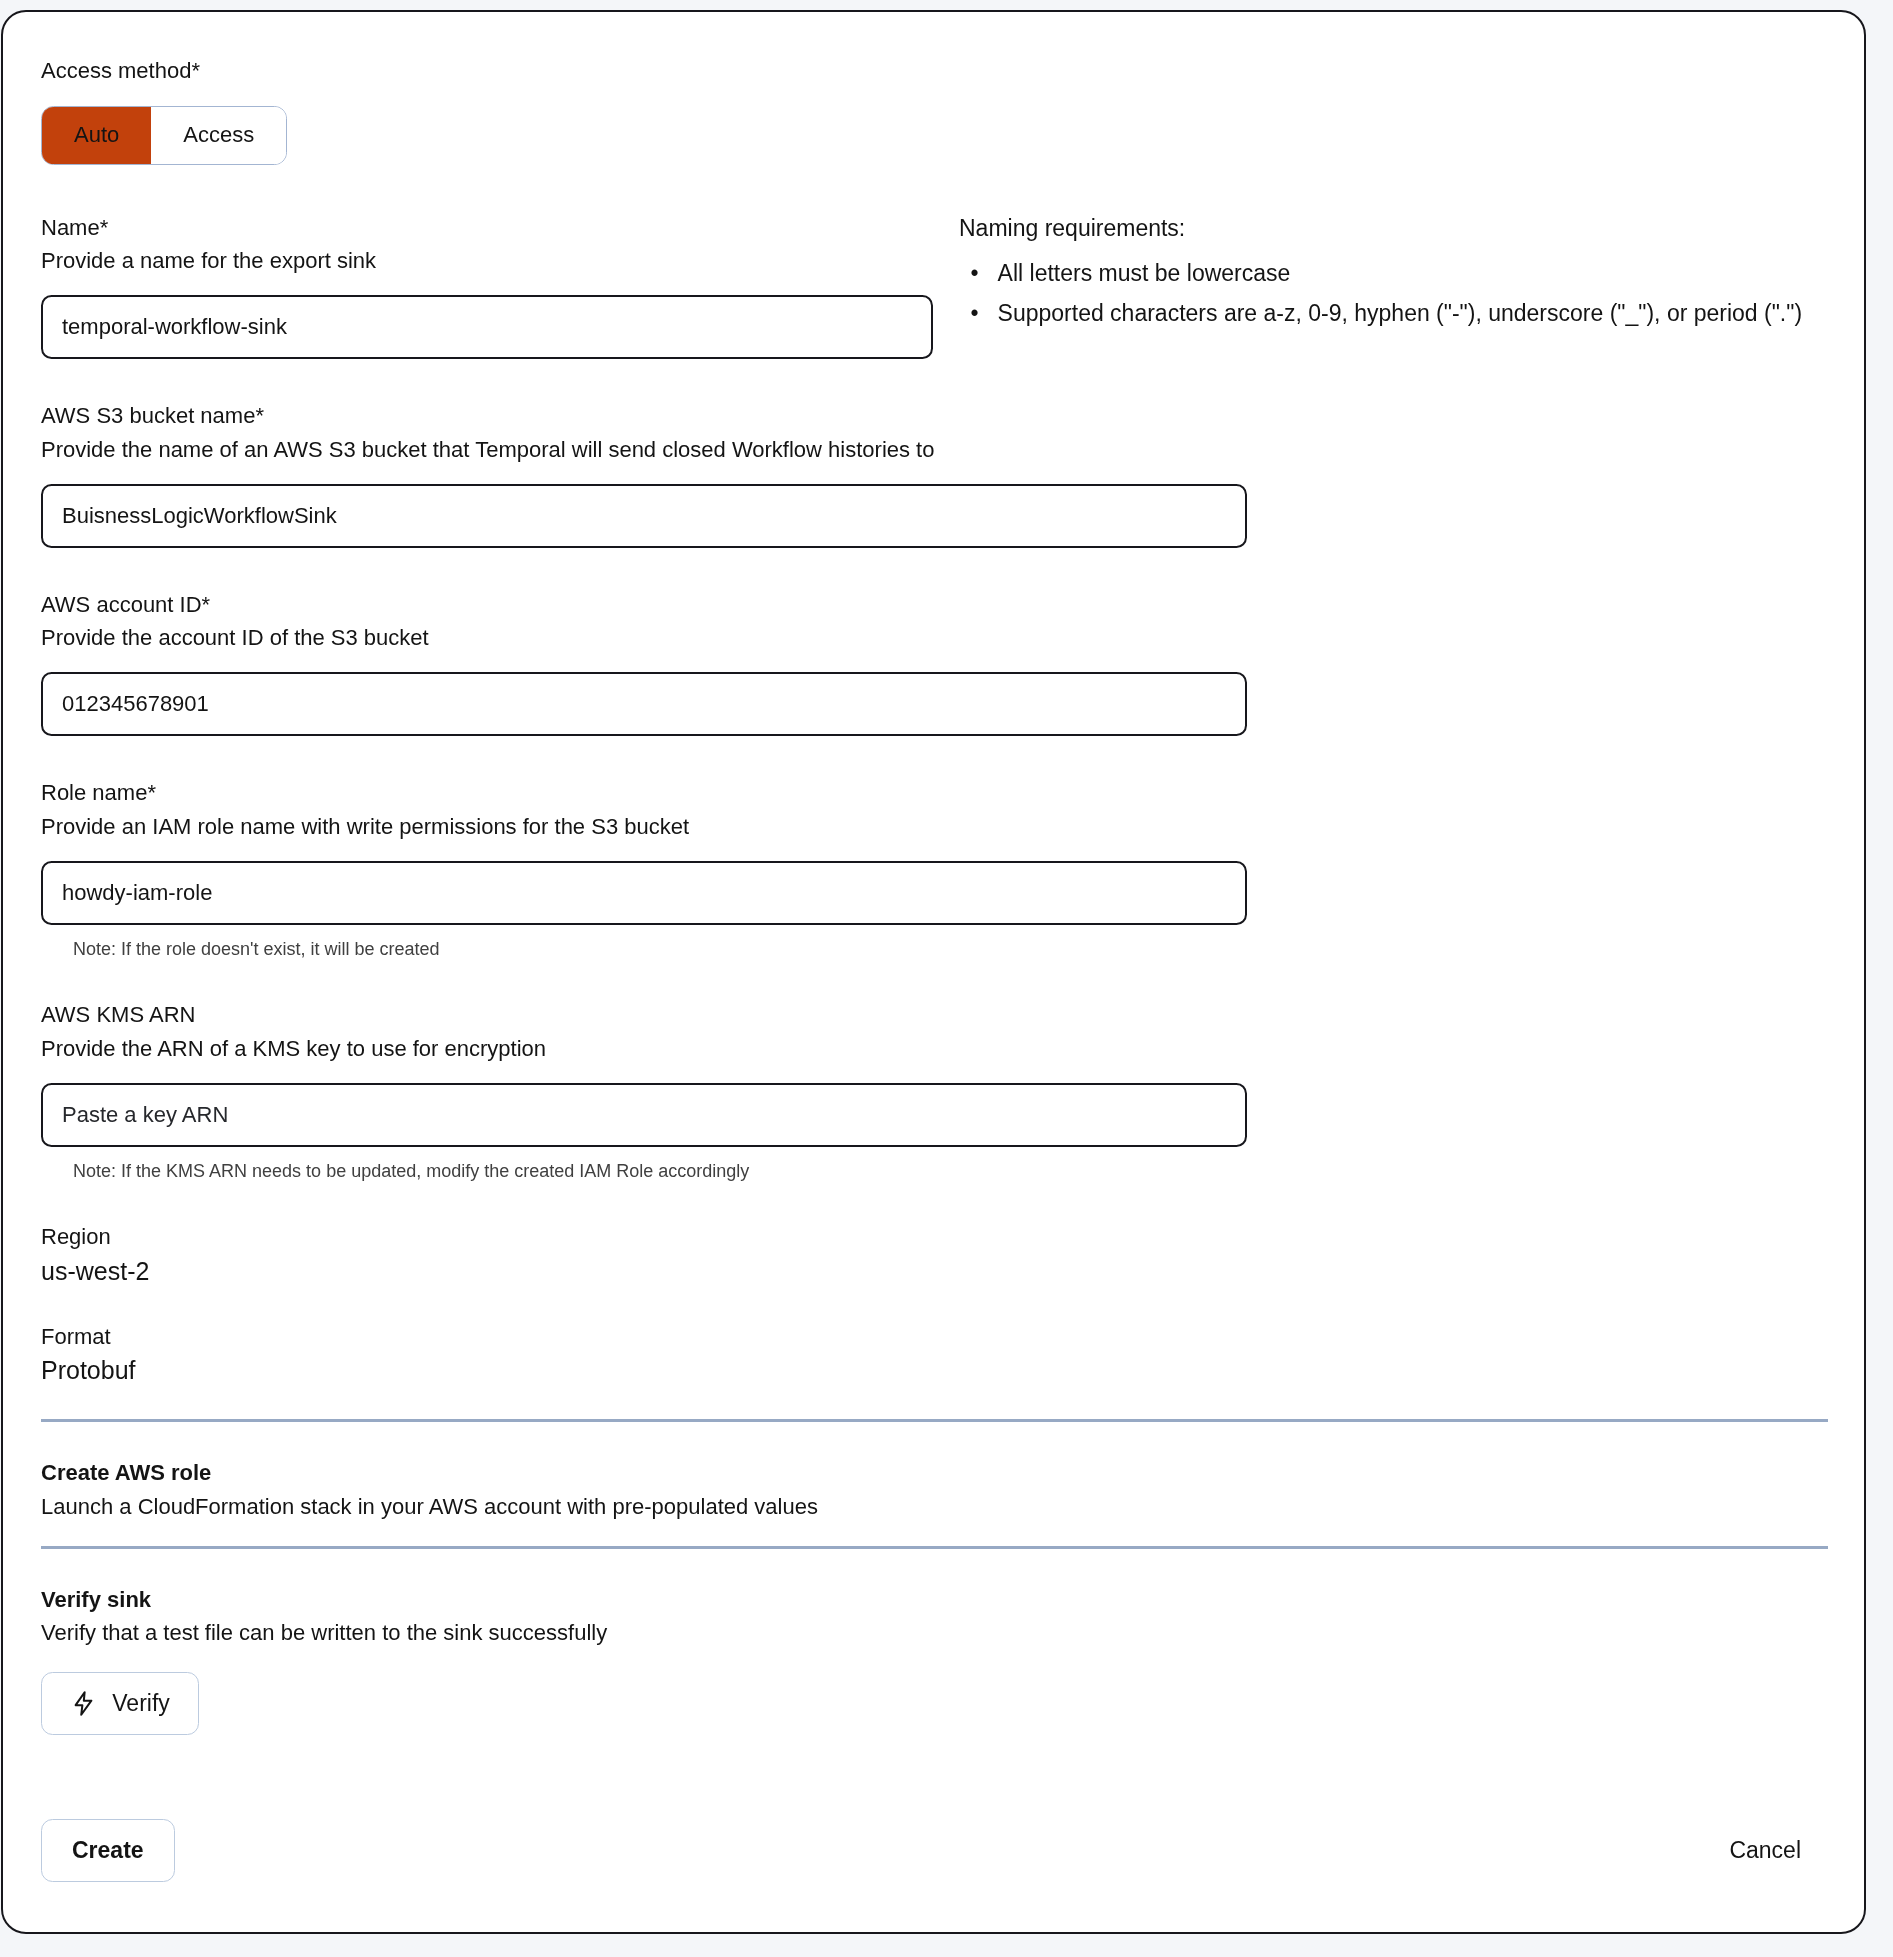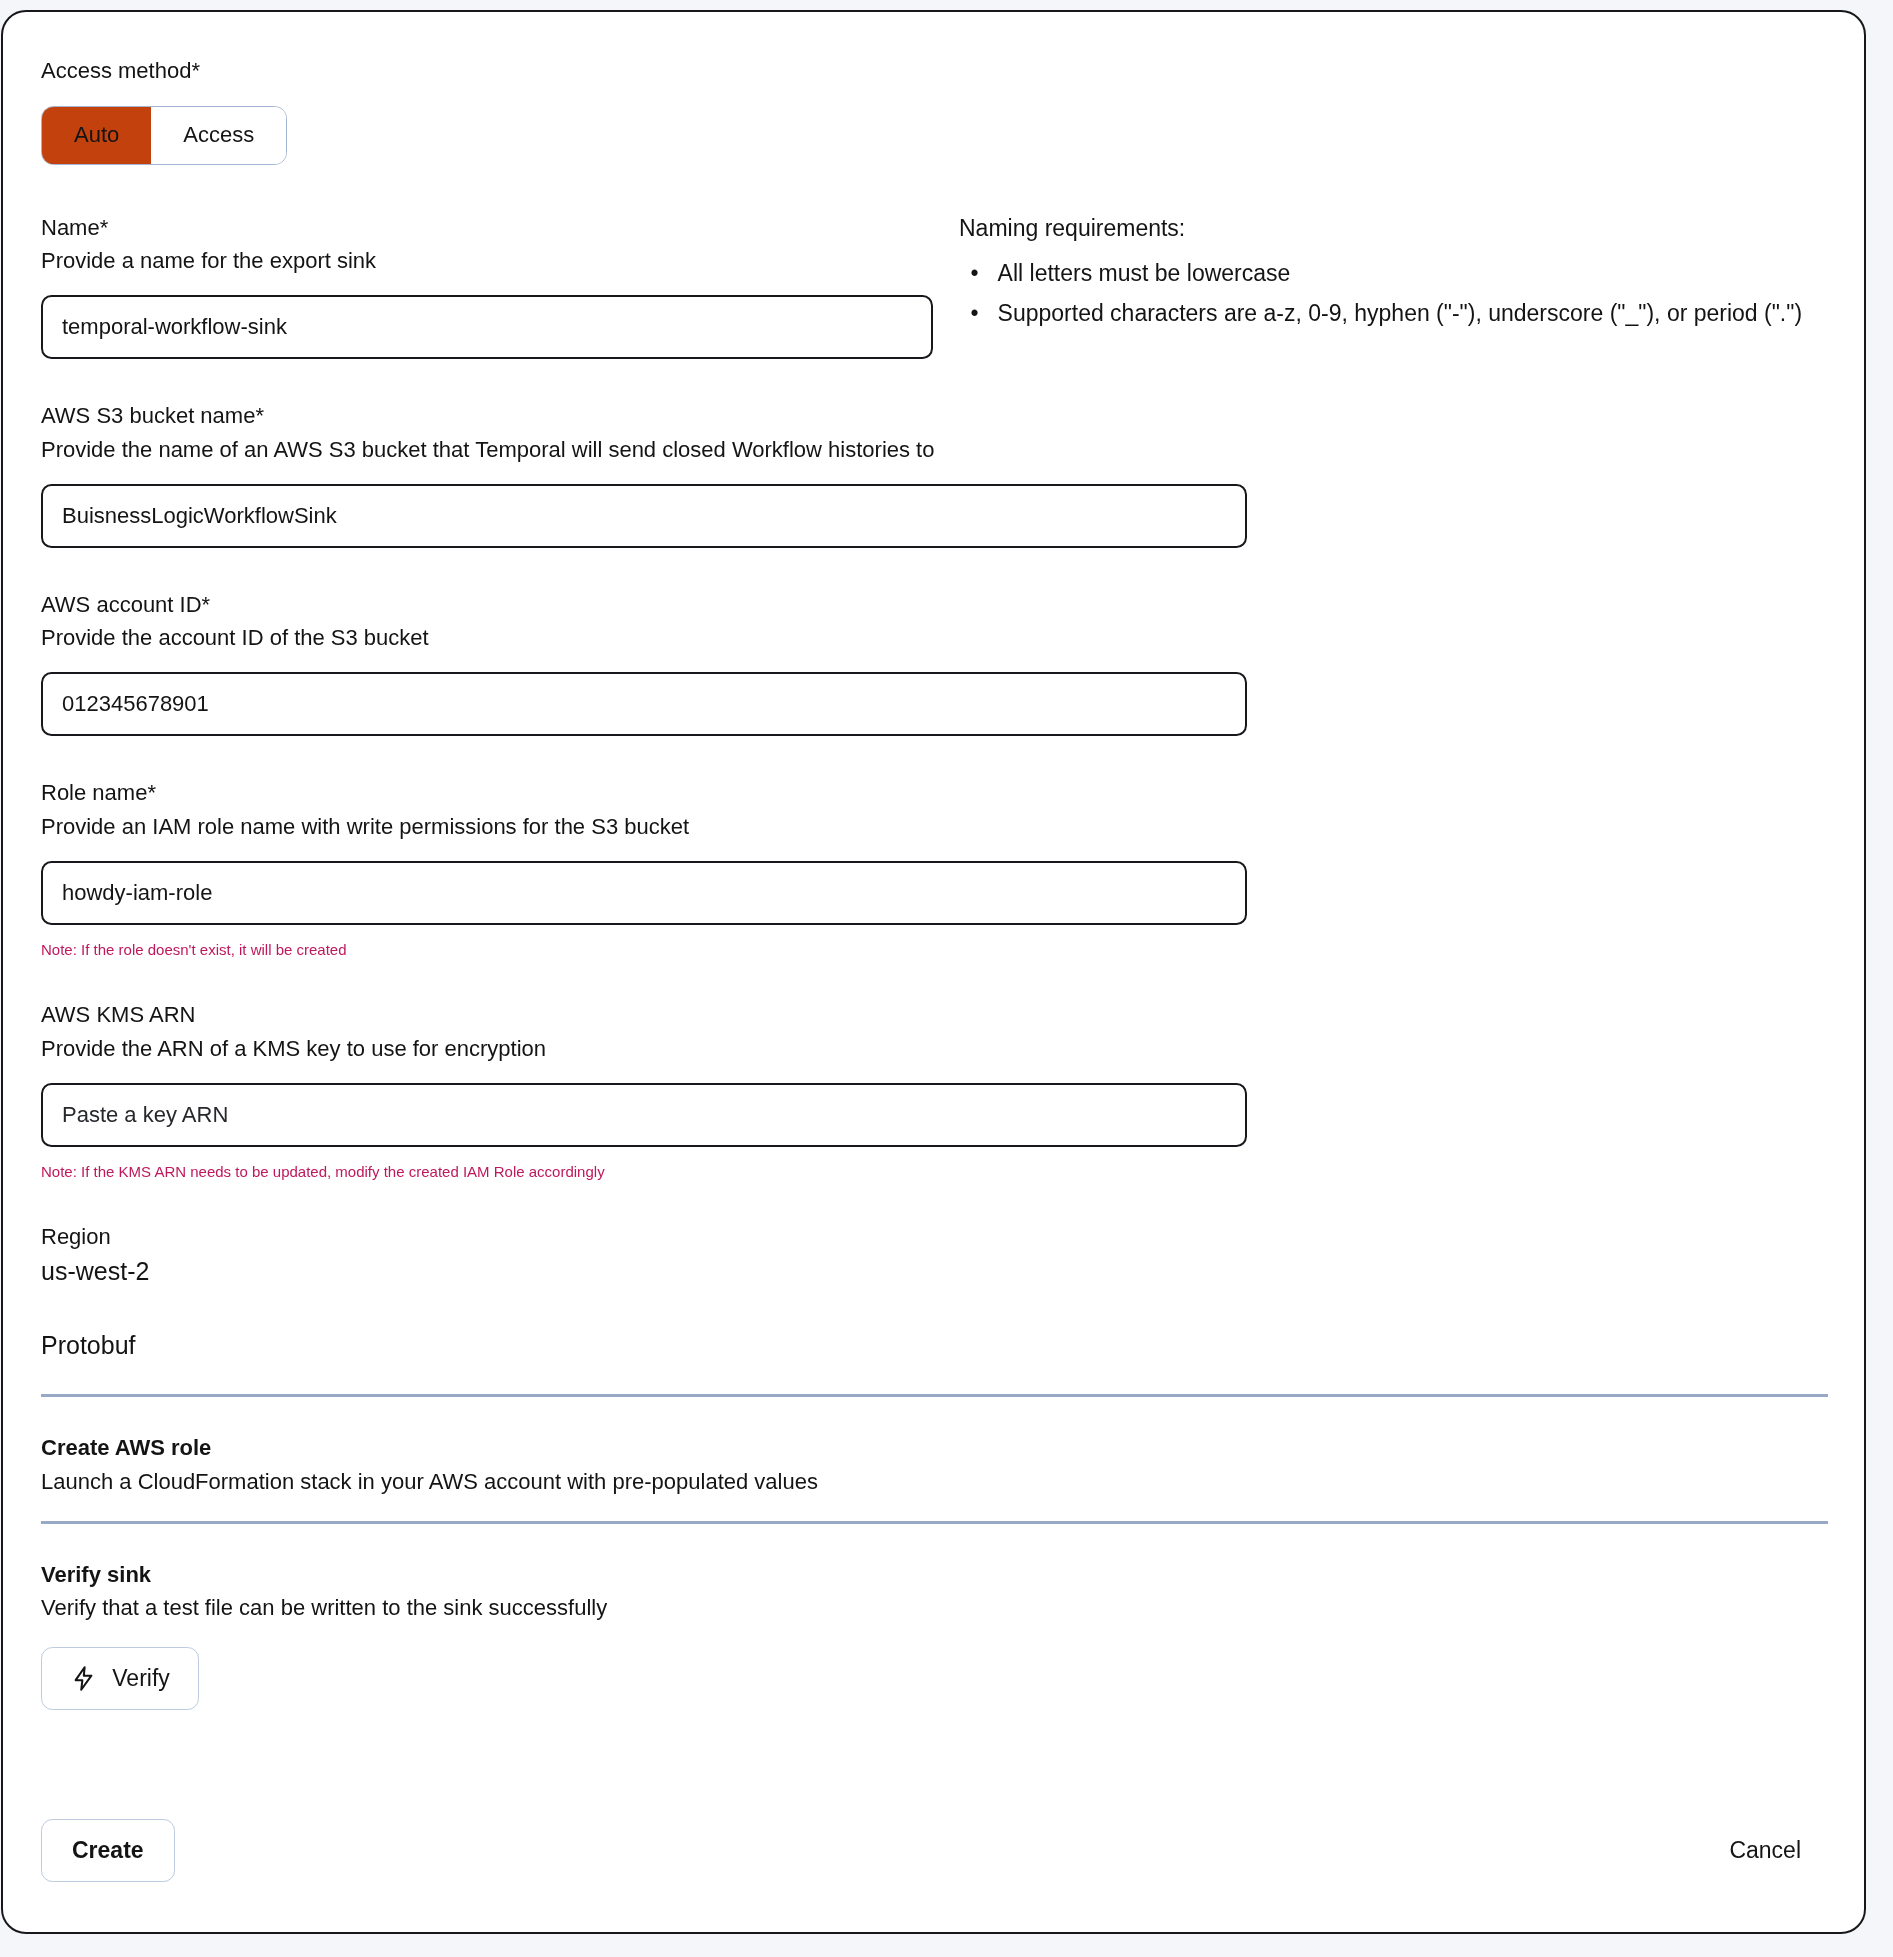--- a/index.html
+++ b/index.html
@@ -17,21 +17,21 @@
     width: 1865px; height: 1924px;
     background: #ffffff;
     border: 2.9px solid #17171c;
     border-radius: 25px;
     padding: 46px 36px 38px 38px;
     display: flex;
     flex-direction: column;
   }
   .label { font-size: 22px; line-height: 25px; color: #141414; }
   .desc  { font-size: 22px; line-height: 25px; color: #141414; margin-top: 8.6px; }
-  .note  { font-size: 15px; line-height: 21px; color: #be185d; margin-top: 14.3px; }
+  .note  { font-size: 18px; line-height: 21px; color: #404040; margin-top: 14.3px; margin-left: 32px; }
   .section-title { font-size: 22px; line-height: 25px; font-weight: 700; color: #141414; }
 
   
   .toggle {
     margin-top: 23px;
     display: inline-flex;
     width: max-content;
     border: 1.4px solid #a3b5d2;
     border-radius: 12.4px;
     overflow: hidden;
@@ -176,20 +176,21 @@
     <input class="text-input w-wide" type="text" placeholder="Paste a key ARN" style="">
     <div class="note">Note: If the KMS ARN needs to be updated, modify the created IAM Role accordingly</div>
   </div>
 
   <div class="kv">
     <div class="label">Region</div>
     <div class="value">us-west-2</div>
   </div>
 
   <div class="kv" style="margin-bottom:36px;">
+    <div class="label">Format</div>
     <div class="value">Protobuf</div>
   </div>
 
   <hr class="divider">
 
   <div class="action-block">
     <div class="section-title">Create AWS role</div>
     <div class="desc">Launch a CloudFormation stack in your AWS account with pre-populated values</div>
   </div>
 

